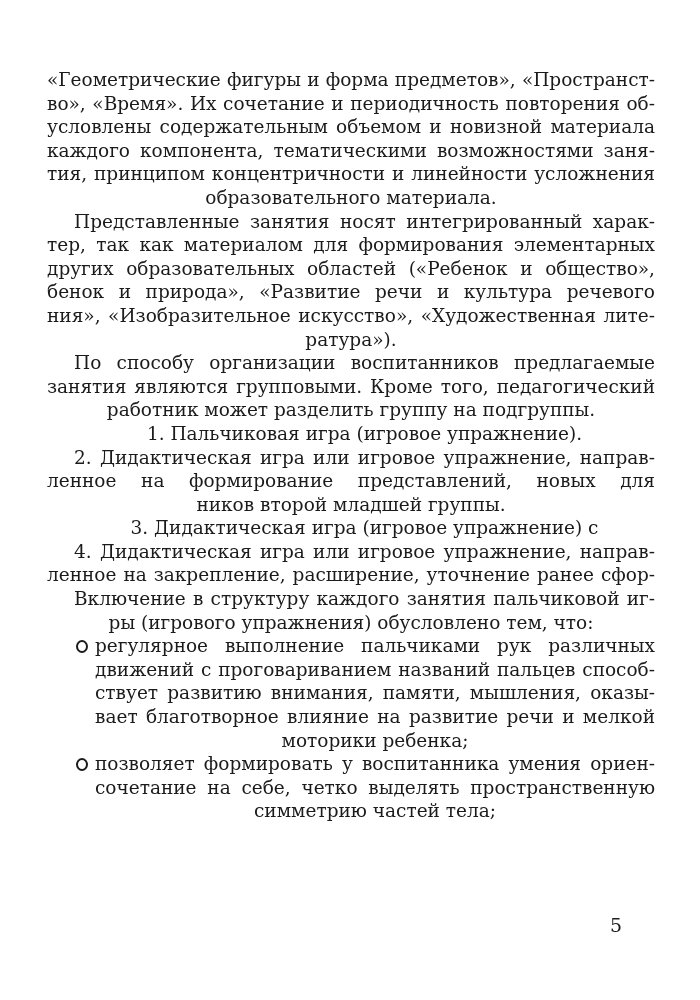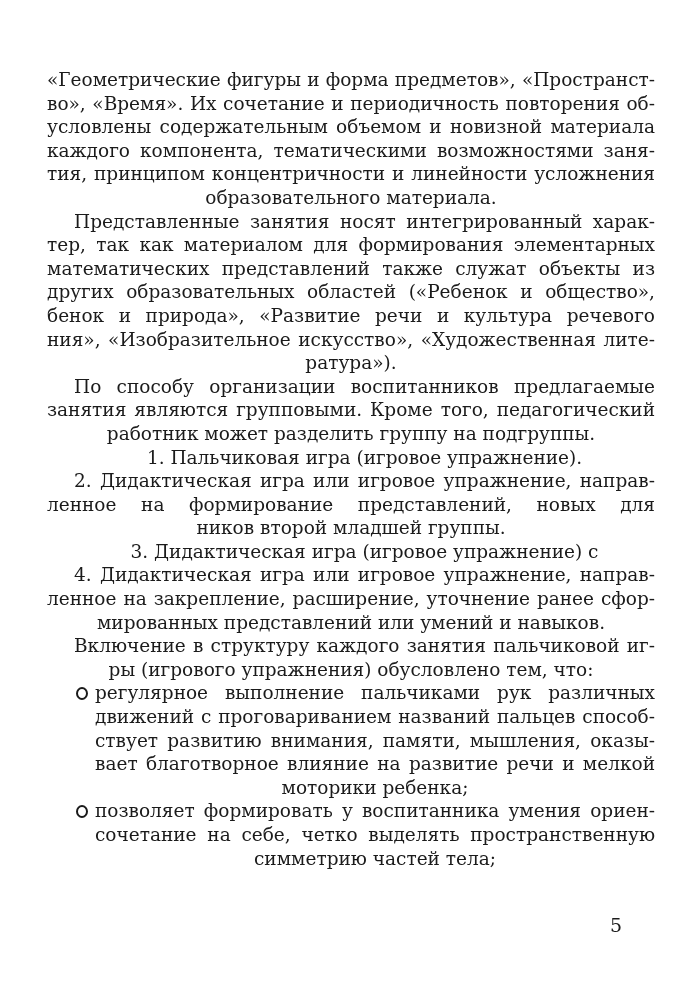--- a/index.html
+++ b/index.html
@@ -65,21 +65,20 @@
         <div class="line j">«Геометрические фигуры и форма предметов», «Пространст-</div>
         <div class="line j">во», «Время». Их сочетание и периодичность повторения об-</div>
         <div class="line j">условлены содержательным объемом и новизной материала</div>
         <div class="line j">каждого компонента, тематическими возможностями заня-</div>
         <div class="line j">тия, принципом концентричности и линейности усложнения</div>
         <div class="line">образовательного материала.</div>
       </div>
       <div class="para plain">
         <div class="line j ind">Представленные занятия носят интегрированный харак-</div>
         <div class="line j">тер, так как материалом для формирования элементарных</div>
-        <div class="line j">математических представлений также служат объекты из</div>
         <div class="line j">других образовательных областей («Ребенок и общество», «Ре-</div>
         <div class="line j">бенок и природа», «Развитие речи и культура речевого обще-</div>
         <div class="line j">ния», «Изобразительное искусство», «Художественная лите-</div>
         <div class="line">ратура»).</div>
       </div>
       <div class="para plain">
         <div class="line j ind">По способу организации воспитанников предлагаемые</div>
         <div class="line j">занятия являются групповыми. Кроме того, педагогический</div>
         <div class="line">работник может разделить группу на подгруппы.</div>
       </div>
@@ -90,21 +89,20 @@
         <div class="line j ind">2. Дидактическая игра или игровое упражнение, направ-</div>
         <div class="line j">ленное на формирование представлений, новых для воспитан-</div>
         <div class="line">ников второй младшей группы.</div>
       </div>
       <div class="para numbered">
         <div class="line ind">3. Дидактическая игра (игровое упражнение) с движениями.</div>
       </div>
       <div class="para numbered">
         <div class="line j ind">4. Дидактическая игра или игровое упражнение, направ-</div>
         <div class="line j">ленное на закрепление, расширение, уточнение ранее сфор-</div>
-        <div class="line">мированных представлений или умений и навыков.</div>
       </div>
       <div class="para plain">
         <div class="line j ind">Включение в структуру каждого занятия пальчиковой иг-</div>
         <div class="line">ры (игрового упражнения) обусловлено тем, что:</div>
       </div>
       <div class="para bullet">
         <span class="bullet-glyph"></span>
         <div class="line j">регулярное выполнение пальчиками рук различных</div>
         <div class="line j">движений с проговариванием названий пальцев способ-</div>
         <div class="line j">ствует развитию внимания, памяти, мышления, оказы-</div>

